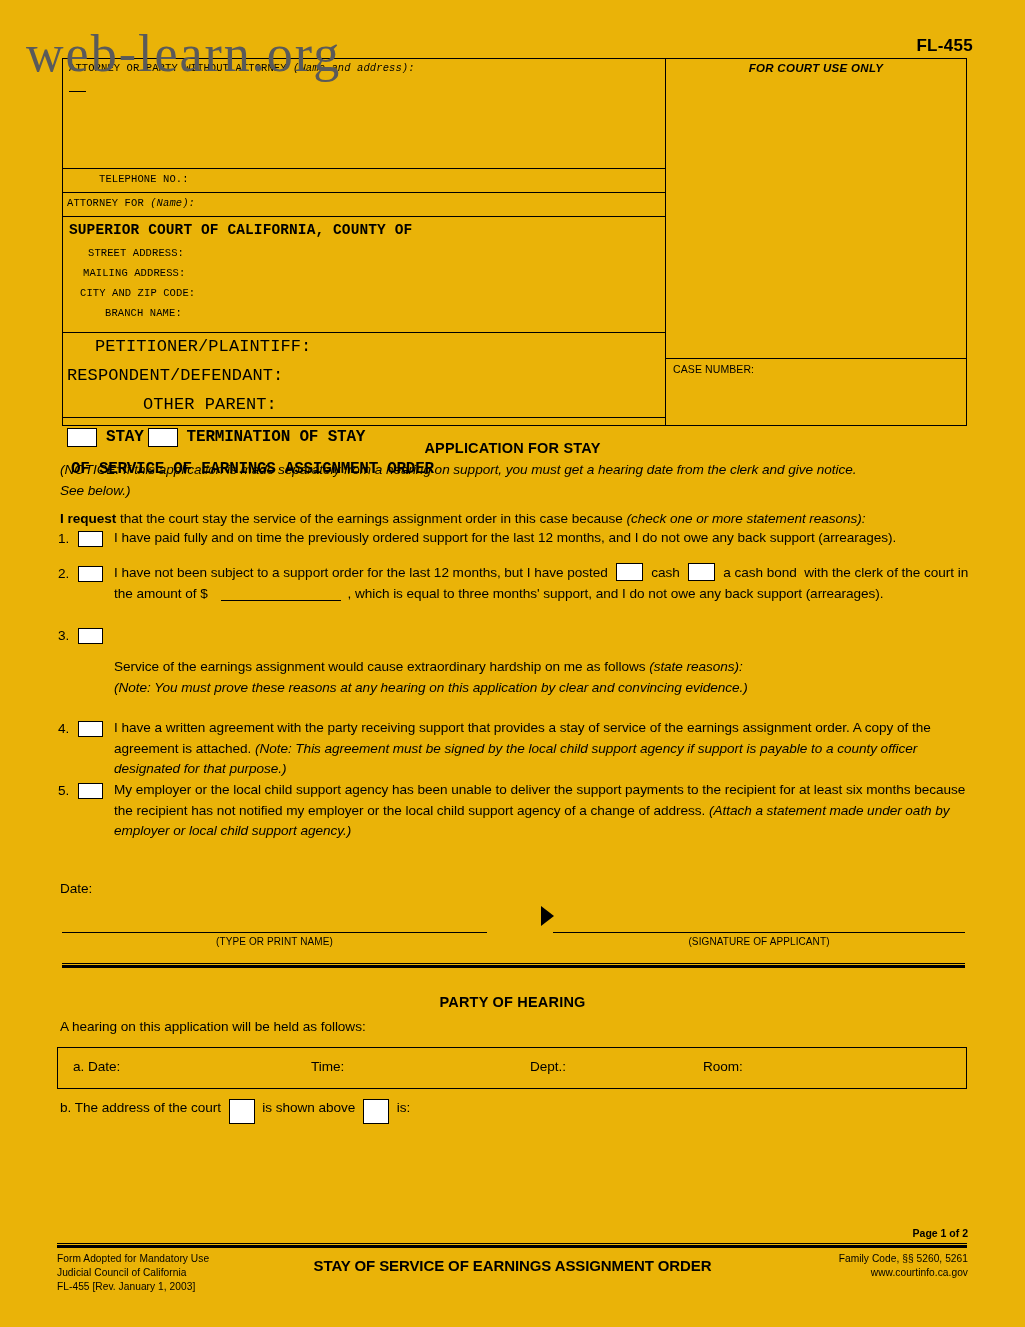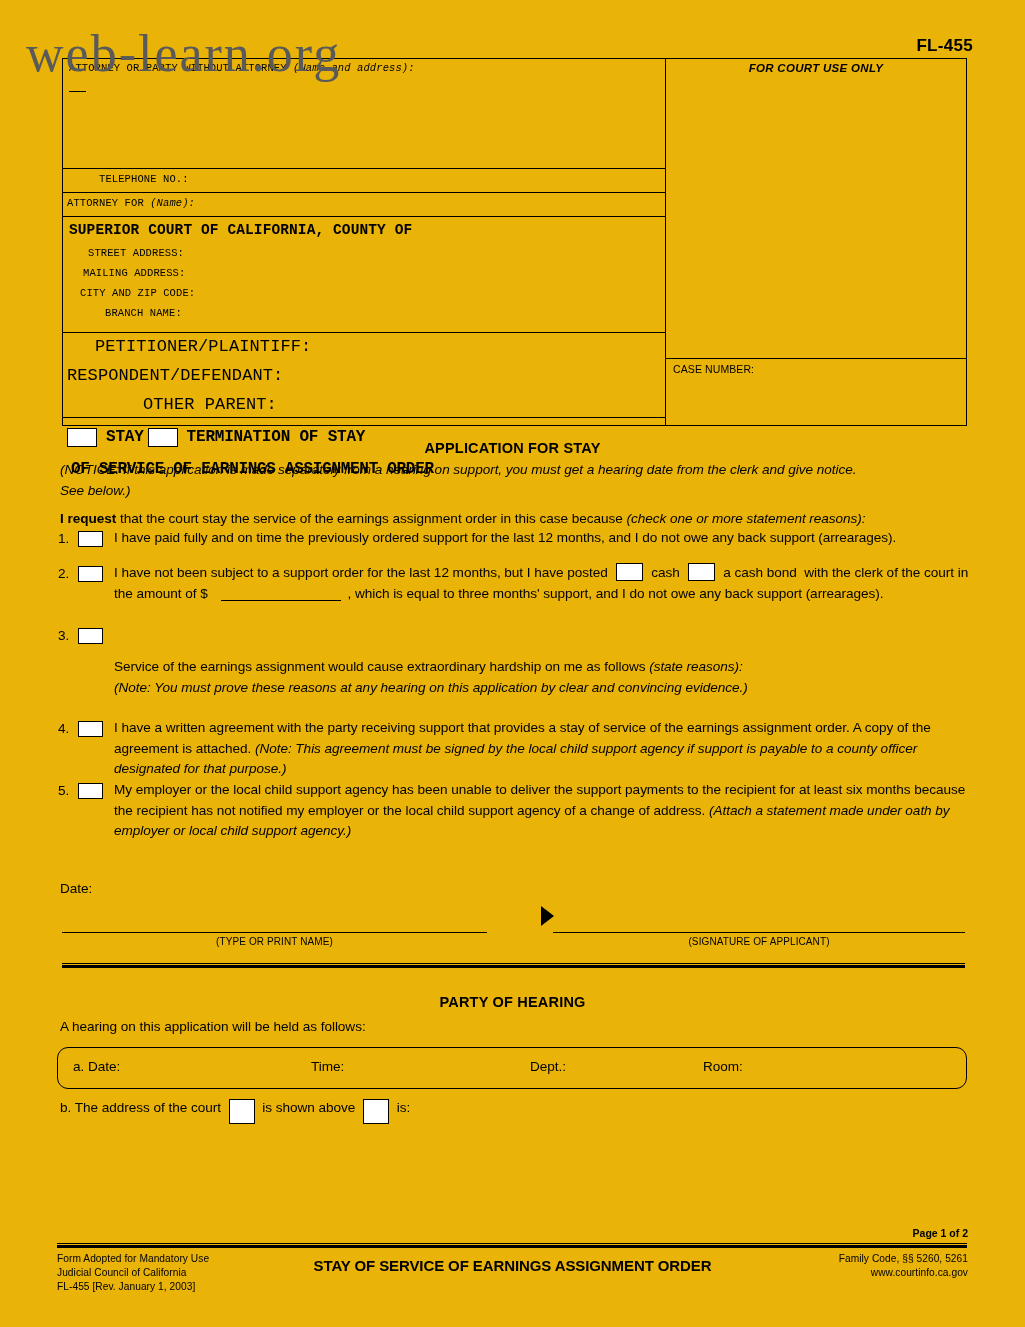--- a/index.html
+++ b/index.html
@@ -388,21 +388,21 @@
   <div class="sig-arrow" style="left:541px; top:906px;"></div>
   <div class="sig-line" style="left:553px; top:932px; width:412px;"></div>
   <div class="sig-cap" style="left:553px; top:936px; width:412px;">(SIGNATURE OF APPLICANT)</div>
 
   <div class="dbl-rule" style="left:62px; top:963px; width:903px;"></div>
 
   <div class="h-center" style="top:994px;">PARTY OF HEARING</div>
 
   <div class="txt" style="left:60px; top:1017px;">A hearing on this application will be held as follows:</div>
 
-  <div class="hearing-box" style="left:57px; top:1047px; width:910px; height:42px;border-radius:11px;">
+  <div class="hearing-box" style="left:57px; top:1047px; width:910px; height:42px;">
     <div class="hb-cell" style="left:15px; top:11px;">a. Date:</div>
     <div class="hb-cell" style="left:253px; top:11px;">Time:</div>
     <div class="hb-cell" style="left:472px; top:11px;">Dept.:</div>
     <div class="hb-cell" style="left:645px; top:11px;">Room:</div>
   </div>
 
   <div class="txt" style="left:60px; top:1098px;">
     <span>b. The address of the court</span>
     <span class="cbx cbx-sq"></span>
     <span>is shown above</span>

